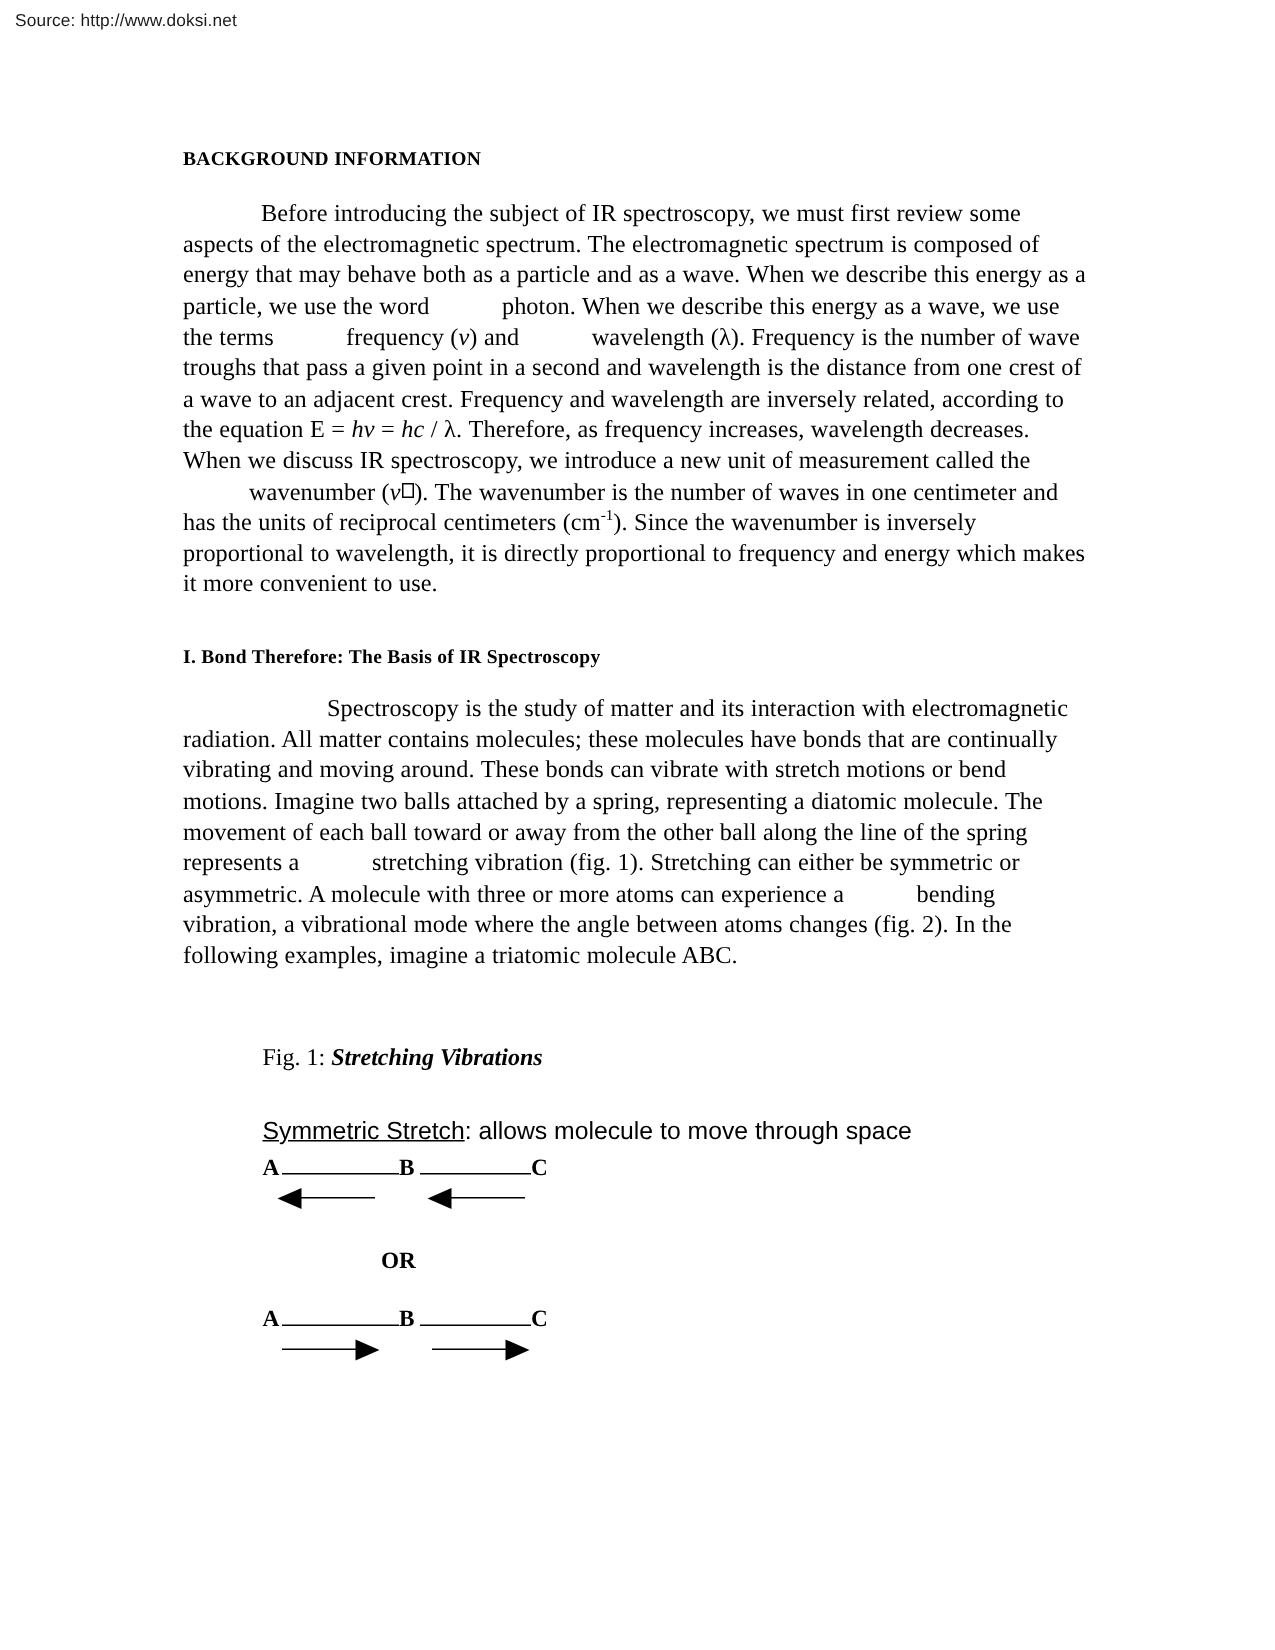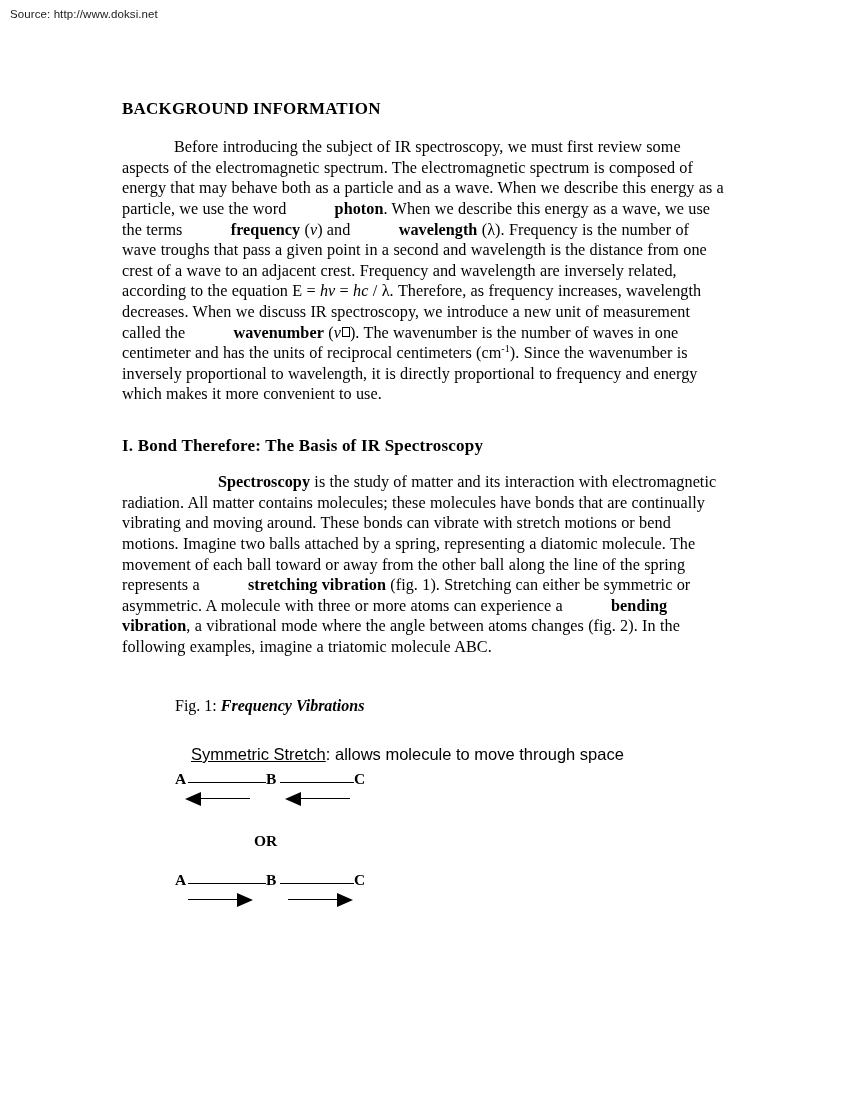--- a/index.html
+++ b/index.html
@@ -48,40 +48,40 @@
     font-weight: bold;
     font-size: 16.5px;
     text-decoration: underline;
     letter-spacing: 0.2px;
     margin: 0 0 28px 0;
     line-height: 1.2;
   }
 
   .section-heading {
     font-weight: bold;
-    font-size: 17px;
+    font-size: 13px;
     letter-spacing: 0.2px;
     margin: 0 0 18px 0;
     line-height: 1.25;
   }
   .section-heading.numbered {
     margin: 30px 0 16px 0;
   }
 
   p.body-par {
     font-size: 16.2px;
     line-height: 20.6px;
     text-align: left;
     margin: 0;
     text-indent: 52px;
     letter-spacing: 0.05px;
     word-spacing: 0.2px;
   }
 
-  .b { font-weight: bold; padding-left: 44px; }
+  .b { font-weight: normal; padding-left: 44px; }
   .i { font-style: italic; }
   sup { font-size: 0.62em; vertical-align: super; line-height: 0; }
 
   
   .tofu {
     display: inline-block;
     width: 8px;
     height: 10px;
     border: 1px solid #000;
     vertical-align: 1px;
@@ -102,21 +102,21 @@
     margin: 0 0 28px 0;
   }
   .fig-caption .fig-title {
     font-weight: bold;
     font-style: italic;
   }
   .stretch-label {
     font-family: "Liberation Sans", "DejaVu Sans", sans-serif;
     font-size: 16.5px;
     line-height: 20px;
-    margin: 16px;
+    margin: 0;
     color: #000;
   }
   .stretch-label .u { text-decoration: underline; }
 
   
   .molecule {
     position: absolute;
     left: 0;
     width: 420px;
     height: 46px;
@@ -200,21 +200,21 @@
     <p class="body-par"><span>Before introducing the subject of IR spectroscopy, we must first review some aspects of the electromagnetic spectrum.  The electromagnetic spectrum is composed of energy that may behave both as a particle and as a wave.  When we describe this energy as a particle, we use the word </span><span class="b">photon</span><span>.  When we describe this energy as a wave, we use the terms </span><span class="b">frequency</span><span> (</span><span class="i">v</span><span>) and </span><span class="b">wavelength</span><span> (λ).  Frequency is the number of wave troughs that pass a given point in a second and wavelength is the distance from one crest of a wave to an adjacent crest.  Frequency and wavelength are inversely related, according to the equation E = </span><span class="i">hv</span><span>  =  </span><span class="i">hc</span><span> / λ</span><span>.  Therefore, as frequency increases, wavelength decreases.  When we discuss IR spectroscopy, we introduce a new unit of measurement called the </span><span class="b">wavenumber</span><span> (</span><span class="i">v</span><span class="tofu"></span><span>).  The wavenumber is the number of waves in one centimeter and has the units of reciprocal centimeters (cm</span><sup>-1</sup><span>).  Since the wavenumber is inversely proportional to wavelength, it is directly proportional to frequency and energy which makes it more convenient to use.</span></p>
 
     <div class="section-heading numbered">I.  Bond Therefore: The Basis of IR Spectroscopy</div>
 
     <p class="body-par"><span class="b">Spectroscopy</span><span> is the study of matter and its interaction with electromagnetic radiation.  All matter contains molecules; these molecules have bonds that are continually vibrating and moving around.  These bonds can vibrate with stretch motions or bend motions.  Imagine two balls attached by a spring, representing a diatomic molecule.  The movement of each ball toward or away from the other ball along the line of the spring represents a </span><span class="b">stretching vibration</span><span> (fig. 1).  Stretching can either be symmetric or asymmetric.  A molecule with three or more atoms can experience a </span><span class="b">bending vibration</span><span>, a vibrational mode where the angle between atoms changes (fig. 2).  In the following examples, imagine a triatomic molecule ABC.</span></p>
 
   </div>
 
   <div class="figure-block">
 
-    <div class="fig-caption"><span>Fig. 1: </span><span class="fig-title">Frequency Vibrations</span></div>
+    <div class="fig-caption"><span>Fig. 1: </span><span class="fig-title">Stretching Vibrations</span></div>
 
     <div class="stretch-label"><span class="u">Symmetric Stretch</span><span>: allows molecule to move through space</span></div>
 
     <div class="molecule" style="top:74px;">
       <div class="mol-atoms">
         <span class="atom" style="left:0px;">A</span>
         <span class="bond" style="left:13px; width:78px;"></span>
         <span class="atom" style="left:91px;">B</span>
         <span class="bond" style="left:105px; width:74px;"></span>
         <span class="atom" style="left:179px;">C</span>

